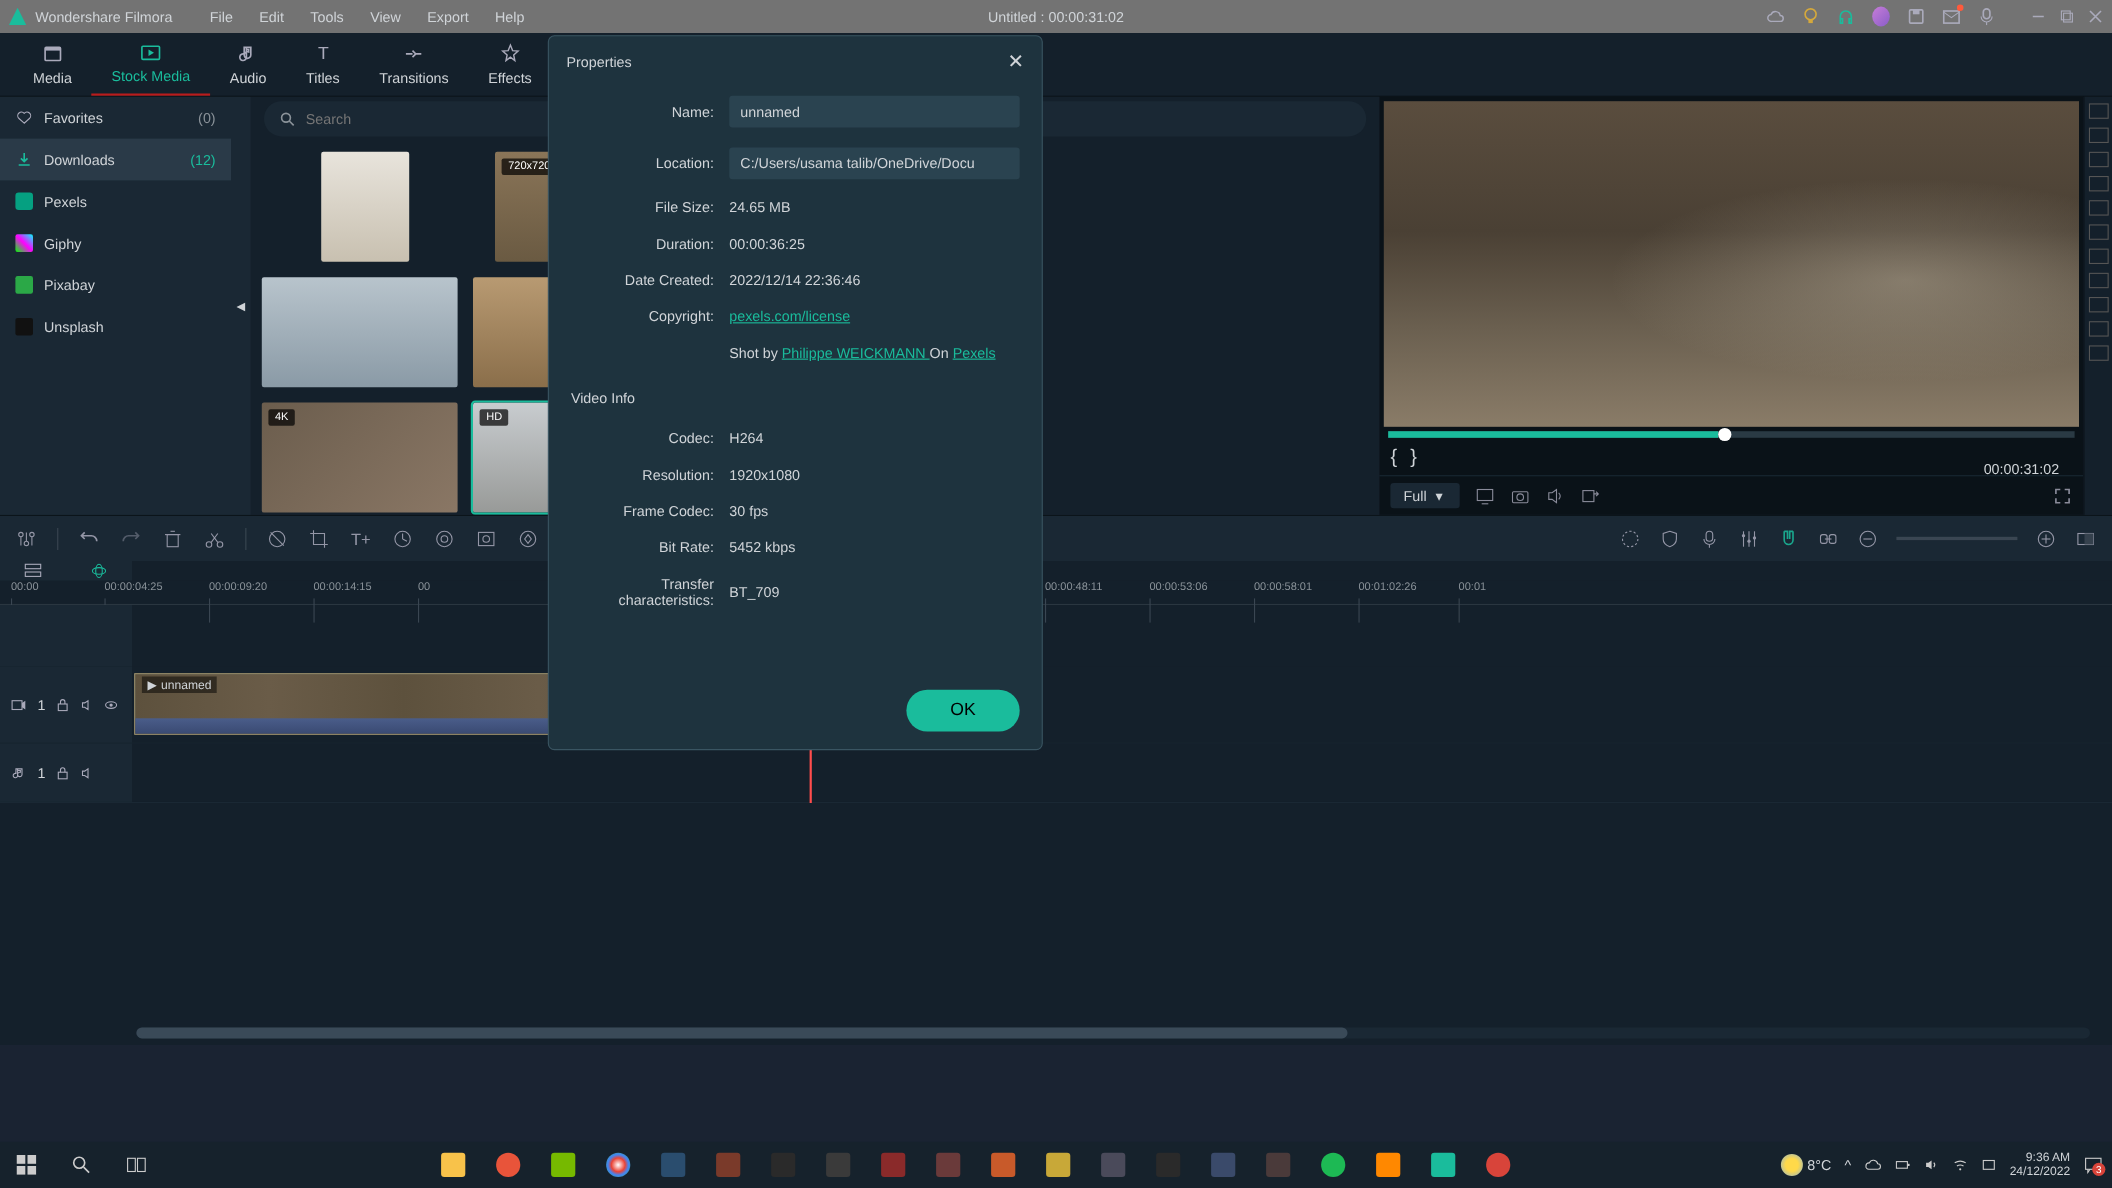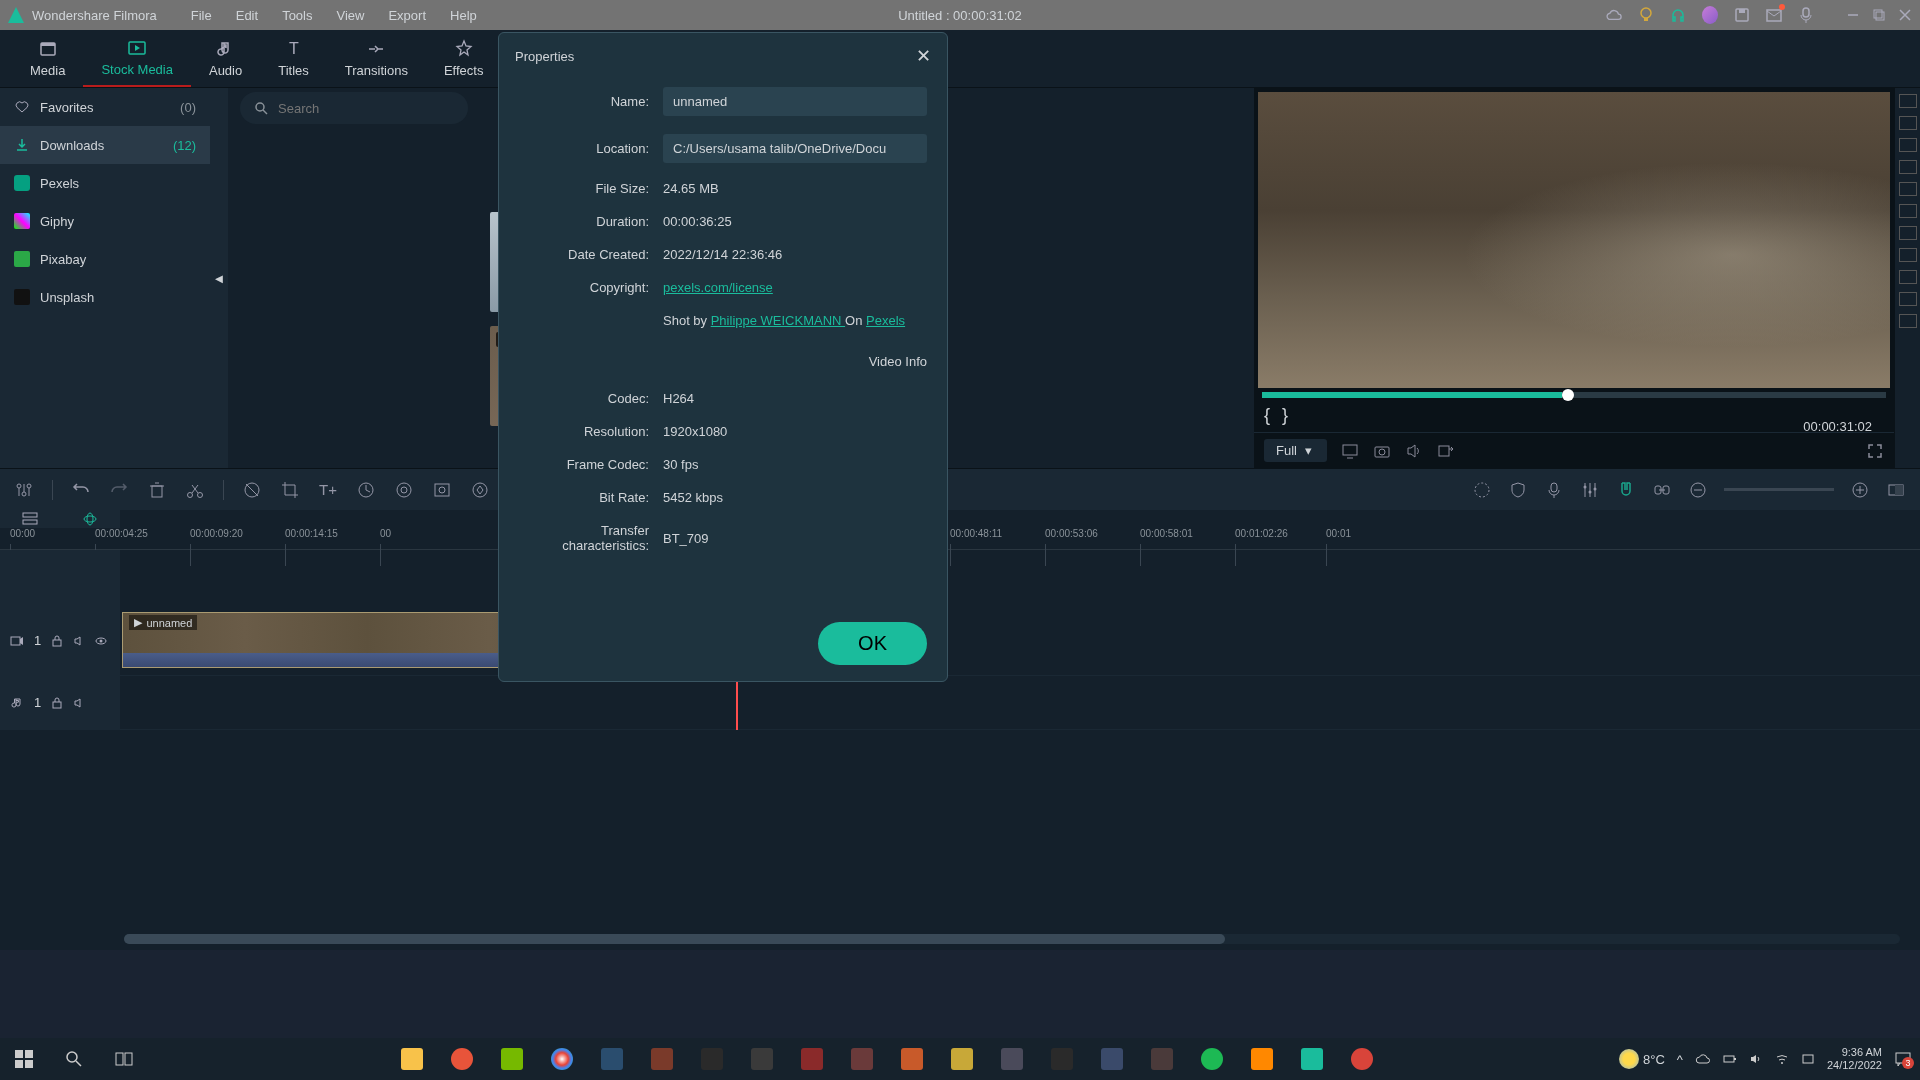--- a/index.html
+++ b/index.html
@@ -25,21 +25,21 @@
 
 
 .main { display:flex; height:380px; }
 .sidebar { width:210px; background:#1a2834; }
 .sidebar .item { height:38px; display:flex; align-items:center; padding:0 14px; gap:10px; cursor:pointer; }
 .sidebar .item.active { background:#2a3a48; }
 .sidebar .item .sic { width:16px; height:16px; }
 .sidebar .item .cnt { margin-left:auto; color:#8a9299; }
 .sidebar .item.active .cnt { color:#1abc9c; }
 
-.media-area { flex:1; background:#14202b; display:flex; flex-direction:row; }
+.media-area { flex:1; background:#14202b; display:flex; flex-direction:column; }
 .search-row { height:40px; display:flex; align-items:center; padding:0 12px; }
 .search-row .sbox { flex:1; height:32px; background:#1a2834; border-radius:16px; display:flex; align-items:center; padding:0 14px; gap:10px; }
 .search-row input { background:transparent; border:none; outline:none; color:#d0d4d8; flex:1; font-size:13px; }
 .thumbs { flex:1; padding:10px; display:flex; flex-wrap:wrap; gap:14px; align-content:flex-start; overflow:hidden; }
 .thumb { width:178px; height:100px; background:linear-gradient(135deg,#6b5d4d,#8a7765); position:relative; border-radius:2px; }
 .thumb.sm { width:80px; height:100px; background:linear-gradient(180deg,#e8e4dc,#c8c0b0); }
 .thumb .badge { position:absolute; top:6px; left:6px; background:rgba(0,0,0,.7); color:#fff; font-size:10px; padding:2px 6px; border-radius:2px; }
 .thumb.sel { outline:2px solid #1abc9c; }
 
 .collapse-arrow { width:18px; display:flex; align-items:center; justify-content:center; background:#1a2834; cursor:pointer; }
@@ -90,22 +90,22 @@
 
 .dialog { position:absolute; top:32px; left:498px; width:450px; height:650px; background:#1e333e; border:1px solid #3a5562; border-radius:6px; z-index:100; display:flex; flex-direction:column; }
 .dialog .dtitle { padding:12px 16px; display:flex; align-items:center; }
 .dialog .dtitle .close { margin-left:auto; cursor:pointer; font-size:18px; }
 .dialog .dbody { flex:1; padding:8px 20px; display:flex; flex-direction:column; gap:18px; }
 .dialog .drow { display:flex; align-items:center; gap:14px; }
 .dialog .drow .lbl { width:130px; text-align:right; font-size:13px; }
 .dialog .drow .val { flex:1; font-size:13px; }
 .dialog .drow .inp { flex:1; background:#2a4350; border-radius:3px; padding:7px 10px; font-size:13px; }
 .dialog .link { color:#1abc9c; text-decoration:underline; cursor:pointer; }
-.dialog .section { padding:8px 0 4px 0; font-size:13px;text-align:right; }
-.dialog .ok { margin:14px 20px 16px auto; background:#1abc9c; color:#000; padding:10px 40px; border-radius:22px; cursor:pointer; font-size:20px; }
+.dialog .section { padding:8px 0 4px 0; font-size:13px; }
+.dialog .ok { margin:14px 20px 16px auto; background:#1abc9c; color:#000; padding:10px 40px; border-radius:22px; cursor:pointer; font-size:16px; }
 
 
 .taskbar { position:absolute; bottom:0; left:0; right:0; height:42px; background:#16222c; display:flex; align-items:center; padding:0 8px; gap:18px; }
 .taskbar .tbicon { width:32px; height:32px; display:flex; align-items:center; justify-content:center; cursor:pointer; }
 .taskbar .tbicon .sq { width:22px; height:22px; border-radius:3px; }
 .taskbar .tray { margin-left:auto; display:flex; align-items:center; gap:12px; }
 .taskbar .clock { text-align:right; font-size:11px; line-height:13px; }
 
 svg { display:block; }
 </style>

